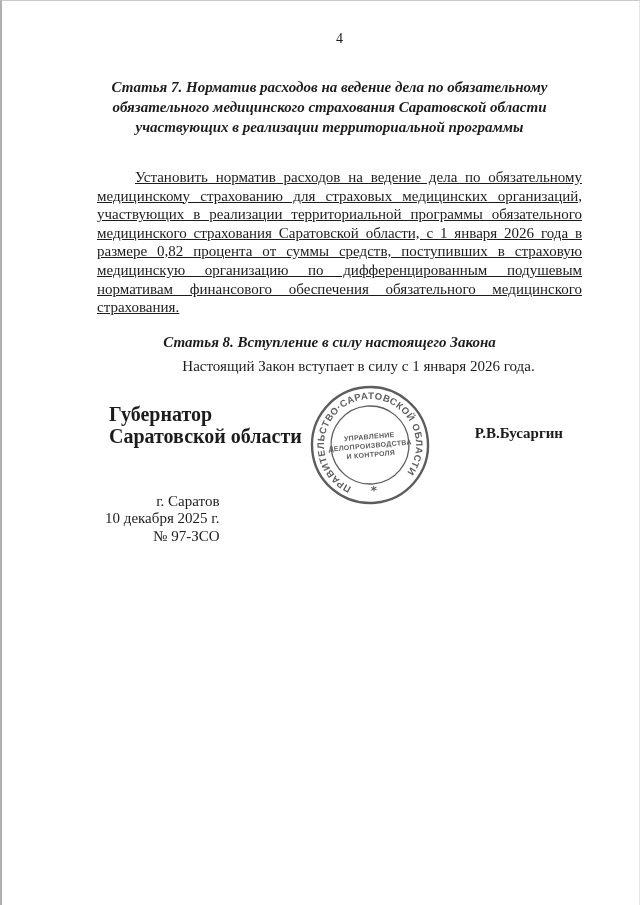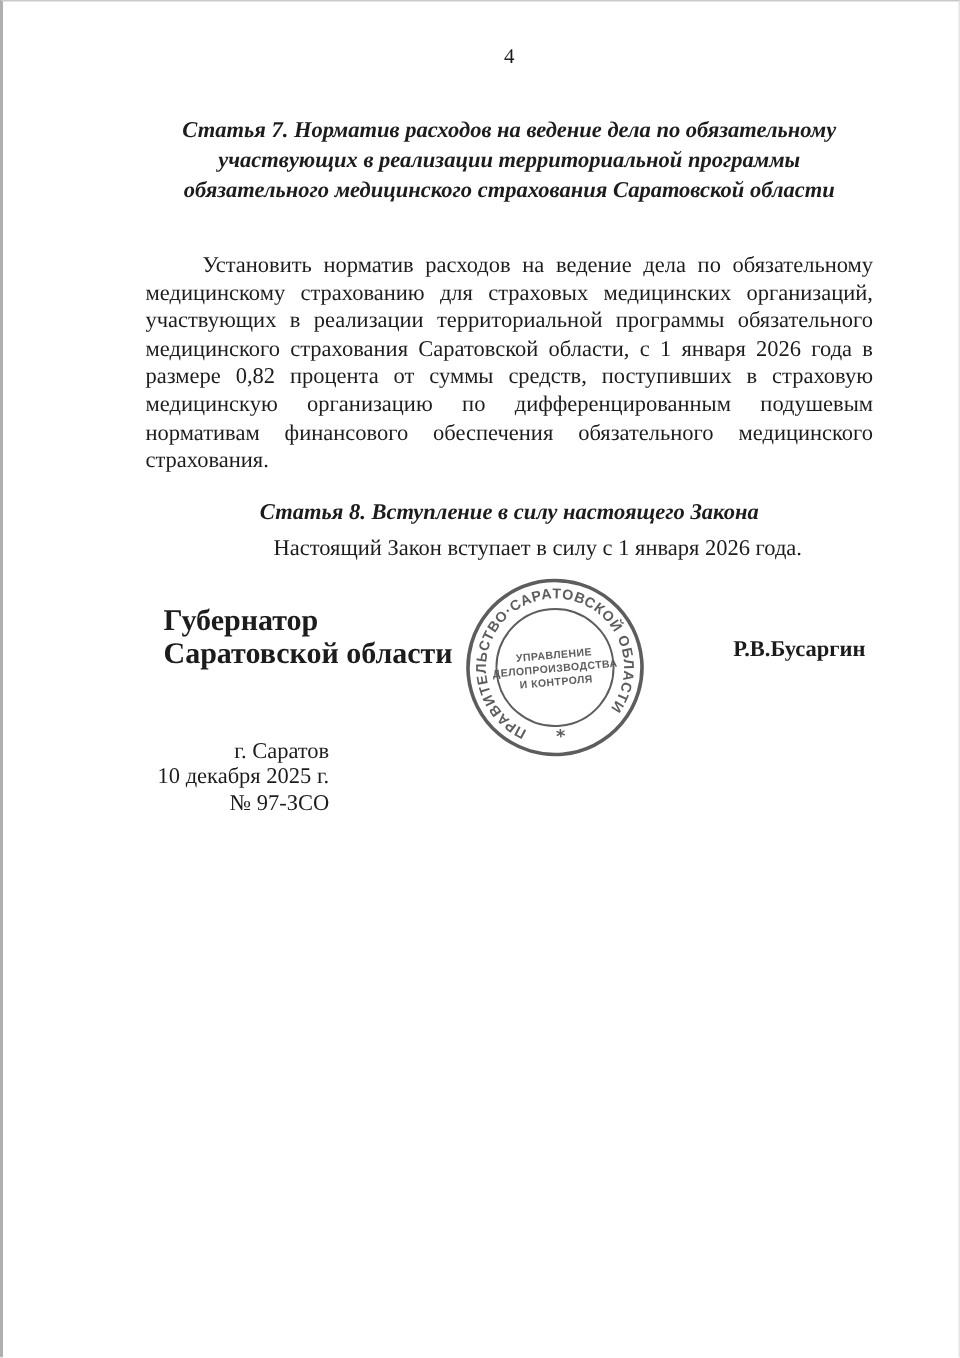--- a/index.html
+++ b/index.html
@@ -24,55 +24,55 @@
   .page-number {
     position: absolute;
     top: 30px;
     left: 95px;
     width: 485px;
     text-align: center;
     font-size: 14px;
   }
   .article-heading {
     position: absolute;
-    left: 95px;
+    left: 85px;
     width: 485px;
     margin: 0;
     text-align: center;
     font-weight: bold;
     font-style: italic;
     font-size: 15px;
     line-height: 20px;
   }
   .article7-heading { top: 76px; }
   .article8-heading { top: 319px; margin-top: 12px; }
   .body-text {
     position: absolute;
     left: 95px;
     width: 485px;
     margin: 0;
     font-size: 15px;
     line-height: 18.6px;
     text-align: justify;
     text-indent: 38px;
   }
-  .article7-body { top: 167px; }
+  .article7-body { top: 167px; text-decoration: underline; }
   .article8-body { top: 356px; text-align: center; }
   .sig-position {
     position: absolute;
     top: 402px;
     left: 107px;
     font-weight: bold;
     font-size: 20px;
     line-height: 22px;
   }
   .sig-name {
     position: absolute;
     top: 424px;
-    right: 62px;
+    right: 76px;
     font-weight: bold;
     font-size: 15px;
   }
   .stamp-wrap {
     position: absolute;
     top: 382px;
     left: 306px;
     width: 124px;
     height: 124px;
     transform: rotate(-5deg);
@@ -114,22 +114,22 @@
 </style>
 </head>
 <body>
 
 <div class="page">
 
   <div class="page-number">4</div>
 
   <h1 class="article-heading article7-heading">
     <div>Статья 7. Норматив расходов на ведение дела по обязательному</div>
+    <div>обязательного медицинского страхования Саратовской области</div>
     <div>участвующих в реализации территориальной программы</div>
-    <div>обязательного медицинского страхования Саратовской области</div>
   </h1>
 
   <p class="body-text article7-body">Установить норматив расходов на ведение дела по обязательному медицинскому страхованию для страховых медицинских организаций, участвующих в реализации территориальной программы обязательного медицинского страхования Саратовской области, с 1 января 2026 года в размере 0,82 процента от суммы средств, поступивших в страховую медицинскую организацию по дифференцированным подушевым нормативам финансового обеспечения обязательного медицинского страхования.</p>
 
   <h2 class="article-heading article8-heading">Статья 8. Вступление в силу настоящего Закона</h2>
 
   <p class="body-text article8-body">Настоящий Закон вступает в силу с 1 января 2026 года.</p>
 
   <div class="sig-position">
     <div>Губернатор</div>

